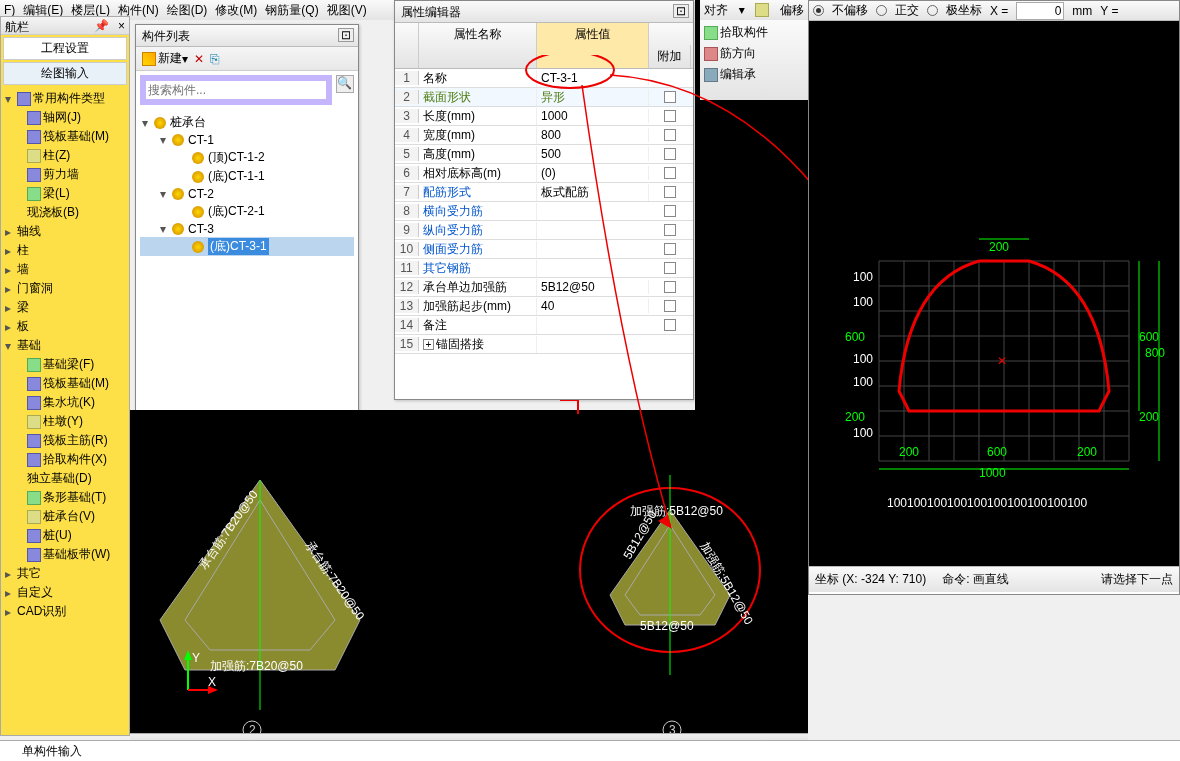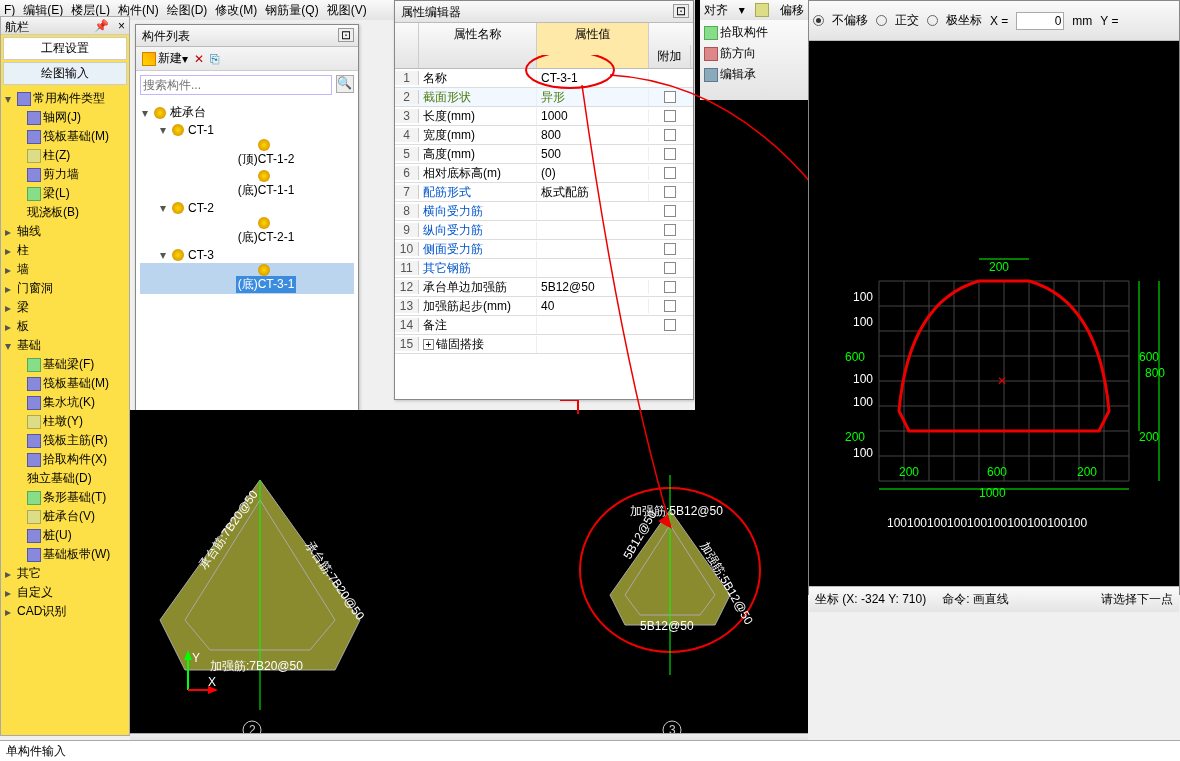--- a/index.html
+++ b/index.html
@@ -23,27 +23,27 @@
 .ico.b3 { background: #dd8; border-color: #aa5; }
 .nav-sub { padding: 1px 2px 1px 24px; display: flex; align-items: center; cursor: pointer; }
 
 .comp-dialog { position: absolute; left: 135px; top: 24px; width: 224px; height: 393px; background: #fff; border: 1px solid #888; box-shadow: 1px 1px 3px rgba(0,0,0,.2); }
 .dlg-title { background: linear-gradient(#fafafa,#e4e4e4); height: 22px; padding: 3px 6px; border-bottom: 1px solid #bbb; position: relative; }
 .dlg-close { position: absolute; right: 4px; top: 3px; width: 16px; height: 14px; border: 1px solid #999; background: #eee; text-align: center; line-height: 12px; cursor: pointer; }
 .dlg-toolbar { background: linear-gradient(#f5f5f5,#e8e8e8); height: 24px; padding: 3px 6px; display: flex; align-items: center; gap: 6px; border-bottom: 1px solid #ccc; }
 .dlg-toolbar .new-btn { display: flex; align-items: center; cursor: pointer; }
 .newico { width: 14px; height: 14px; background: linear-gradient(45deg,#ffd700,#ffa500); border: 1px solid #cc8400; margin-right: 2px; }
 .search-row { display: flex; padding: 4px; gap: 4px; }
-.search-row input { flex: 1; border: 1px solid #c4b5fd; padding: 2px; }
+.search-row input { flex: 1; border: 6px solid #c4b5fd; padding: 2px; }
 .search-btn { width: 18px; height: 18px; border: 1px solid #aaa; background: #eee; text-align: center; cursor: pointer; }
 .comp-tree { padding: 4px; }
 .tree-node { padding: 1px 2px; display: flex; align-items: center; cursor: pointer; }
 .tree-toggle { width: 12px; color: #555; }
 .yb { width: 12px; height: 12px; background: radial-gradient(#ffd700,#cc8400); border-radius: 50%; display: inline-block; margin-right: 4px; }
-.tree-node.ind1 { padding-left: 20px; } .tree-node.ind2 { padding-left: 40px; flex-direction: column; }
+.tree-node.ind1 { padding-left: 20px; } .tree-node.ind2 { padding-left: 40px; }
 .tree-node.sel { background: #bcd5ef; }
 .tree-node.sel .lbl { color: #fff; background: #3b8cde; padding: 0 2px; }
 
 .prop-dialog { position: absolute; left: 394px; top: 0; width: 300px; height: 400px; background: #fff; border: 1px solid #888; box-shadow: 1px 1px 3px rgba(0,0,0,.2); }
 .prop-header { display: flex; background: linear-gradient(#fafafa,#e4e4e4); border-bottom: 1px solid #bbb; }
 .prop-header .ph-cell { padding: 3px 4px; border-right: 1px solid #ccc; text-align: center; }
 .ph-num { width: 24px; } .ph-name { width: 118px; } .ph-val { width: 112px; background: #ffe9a8; } .ph-add { width: 42px; margin-top: 22px; }
 .prop-row { display: flex; border-bottom: 1px solid #ddd; height: 19px; align-items: center; }
 .prop-row.sel { background: #f2f8ff; }
 .prop-row.sel .pr-name, .prop-row.sel .pr-val { color: #4d7c0f; }
@@ -62,28 +62,28 @@
 .tbico.r { background: #d88; border-color: #a55; }
 .tbico.g { background: #8d8; border-color: #5a5; }
 .tbico.y { background: #dd8; border-color: #aa5; }
 
 .canvas-main { position: absolute; left: 130px; top: 410px; width: 678px; height: 335px; background: #000; }
 .canvas-top { position: absolute; left: 695px; top: 0; width: 113px; height: 410px; background: #000; z-index: -1; }
 
 .shape-svg { position: absolute; }
 
 .cross-panel { position: absolute; left: 808px; top: 0; width: 372px; height: 595px; background: #fff; border: 1px solid #888; }
-.cross-top { height: 40px; background: linear-gradient(#fafafa,#e4e4e4); display: flex; align-items: center; padding: 0 4px; gap: 8px; border-bottom: 1px solid #bbb; }
+.cross-top { height: 20px; background: linear-gradient(#fafafa,#e4e4e4); display: flex; align-items: center; padding: 0 4px; gap: 8px; border-bottom: 1px solid #bbb; }
 .radio { width: 11px; height: 11px; border: 1px solid #666; border-radius: 50%; display: inline-flex; align-items: center; justify-content: center; }
 .radio.on::after { content: ''; width: 5px; height: 5px; background: #333; border-radius: 50%; }
 .xinput { width: 48px; border: 1px solid #aaa; text-align: right; padding: 1px 2px; }
 .cross-canvas { height: 545px; background: #000; position: relative; }
 .cross-status { height: 26px; background: linear-gradient(#fafafa,#e4e4e4); display: flex; align-items: center; padding: 0 6px; gap: 16px; border-top: 1px solid #bbb; }
 
-.footer-input { position: absolute; left: 0; top: 740px; width: 1180px; height: 21px; background: #fff; border-top: 1px solid #aaa; padding: 2px 6px; }
+.footer-input { position: absolute; left: 0; top: 740px; width: 1180px; height: 21px; background: #fff; border-top: 1px solid #aaa; padding: 2px 22px; }
 
 .bottom-bar { position: absolute; left: 130px; bottom: 16px; width: 678px; height: 12px; background: linear-gradient(#eee,#ddd); border-top: 1px solid #aaa; }
 
 </style>
 </head>
 <body>
 
 <div class="menubar">
   <span>F)</span>
   <span>编辑(E)</span>

